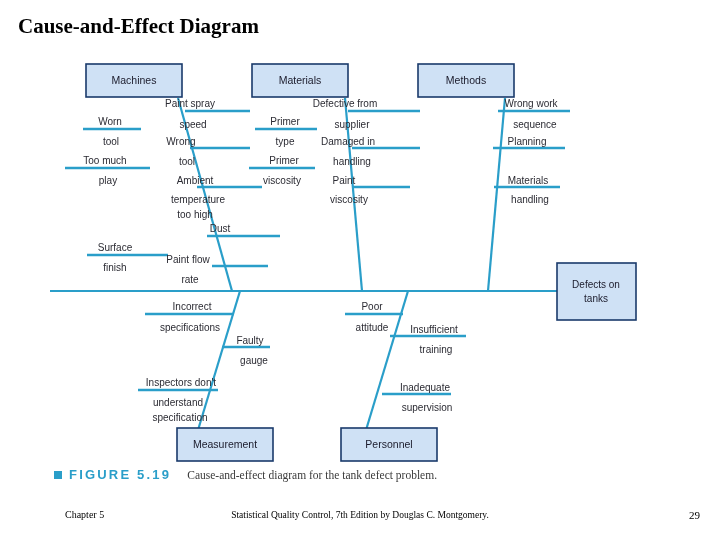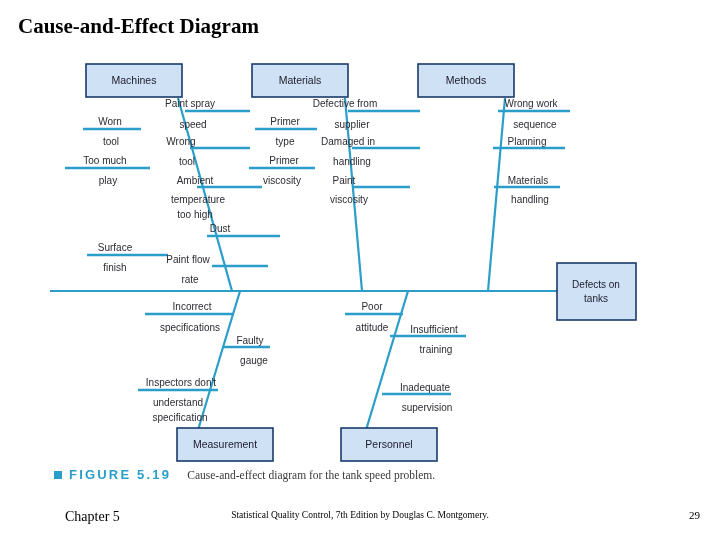--- a/index.html
+++ b/index.html
@@ -77,21 +77,21 @@
   
   #footer{
     position:absolute;
     left:0; top:505px;
     width:720px;height:35px;
   }
   #footer-chapter{
     position:absolute;
     left:65px; top:4px;
     font-family:"Liberation Serif", serif;
-    font-size:14px;
+    font-size:10px;
     color:#000;
     white-space:nowrap;
   }
   #footer-center{
     position:absolute;
     left:0; top:4px;
     width:720px;
     text-align:center;
     font-family:"Liberation Serif", serif;
     font-size:9.5px;
@@ -228,21 +228,21 @@
 
     <line x1="382" y1="344" x2="451" y2="344" stroke="#2a9ec9" stroke-width="2.4"></line>
     <text class="cause-label" x="425" y="341" text-anchor="middle">Inadequate</text>
     <text class="cause-label" x="427" y="361" text-anchor="middle">supervision</text>
 
   </svg>
 
   <div id="fig-caption">
     <span id="fig-bullet"></span>
     <span id="fig-num">FIGURE 5.19</span>
-    <span id="fig-text">Cause-and-effect diagram for the tank speed problem.</span>
+    <span id="fig-text">Cause-and-effect diagram for the tank defect problem.</span>
   </div>
 
   <div id="footer">
     <div id="footer-chapter">Chapter 5</div>
     <div id="footer-center">
       <span class="line">Statistical Quality Control, 7th Edition by Douglas C. Montgomery.</span>
     </div>
     <div id="footer-page">29</div>
   </div>
 

